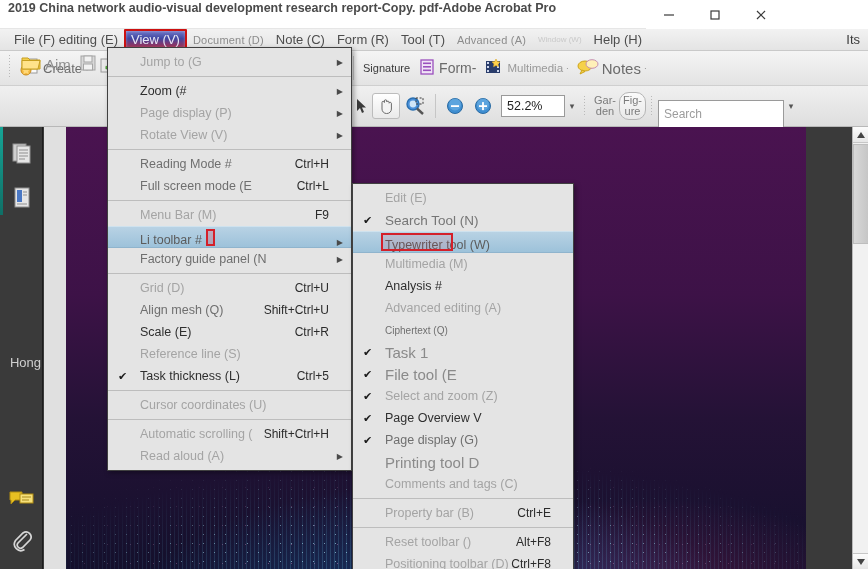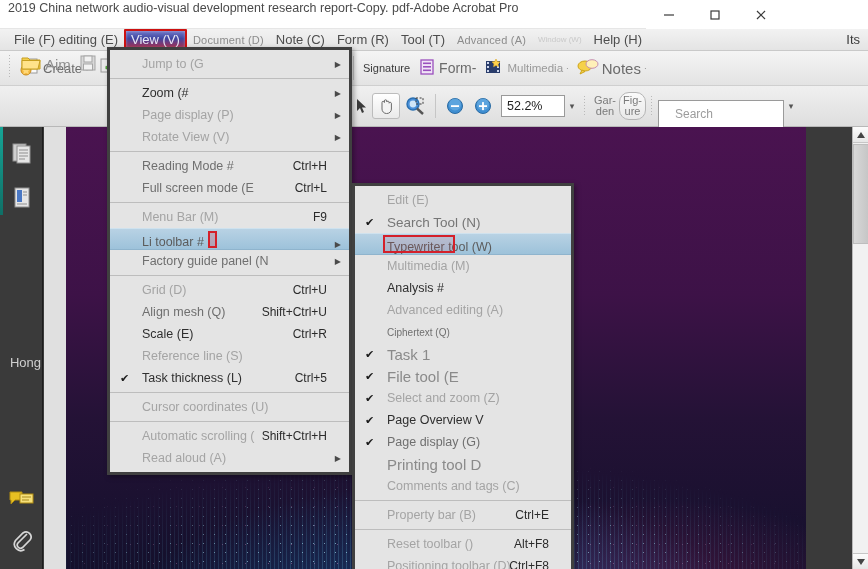--- a/index.html
+++ b/index.html
@@ -15,20 +15,21 @@
     width: 868px; height: 569px;
     overflow: hidden;
   }
 
   
   .titlebar {
     position: absolute; top: 0; left: 0;
     width: 784px; height: 29px;
     background: #ffffff;
     border-bottom: 1px solid #e6e6e6;
+    font-weight: bold;
   }
   .title-text {
     position: absolute; left: 8px; top: 1px;
     width: 690px;
     font-size: 12.5px;
     line-height: 14px;
     color: #4a4a4a;
     white-space: pre-line;
   }
   .winbtns {
@@ -122,21 +123,21 @@
   .pagebtn.boxed {
     border: 1px solid #b5b5b5;
     background: linear-gradient(180deg,#fafafa,#e9e9e9);
     border-radius: 10px;
   }
   .searchbox {
     width: 126px; height: 29px;
     border: 1px solid #9a9a9a;
     background: #ffffff;
     font-size: 12px; color: #9c9c9c;
-    display:flex; align-items:center; padding-left:16px;margin-top:16px;
+    display:flex; align-items:center; padding-left:5px;margin-top:16px;
   }
   .handbtn {
     width: 28px; height: 26px;
     border: 1px solid #bcbcbc;
     background: linear-gradient(180deg,#ffffff,#eaeaea);
     border-radius: 3px;
     display:flex; align-items:center; justify-content:center;
   }
 
   
@@ -239,21 +240,21 @@
   }
   .dark-strip{
     position:absolute; right:16px; top:0; width:22px; height:442px;
     background:#3a3a3a;
   }
 
   
   .menu {
     position: absolute;
     background: #e4e4e4;
-    border: 3px solid #404040;
+    border: 1px solid #404040;
     box-shadow: 2px 2px 5px rgba(0,0,0,.35);
     padding: 3px 0;
     z-index: 50;
   }
   .mrow {
     position: relative;
     display: flex; align-items: center;
     height: 22px;
     padding-left: 32px; padding-right: 10px;
     font-size: 12.5px;

